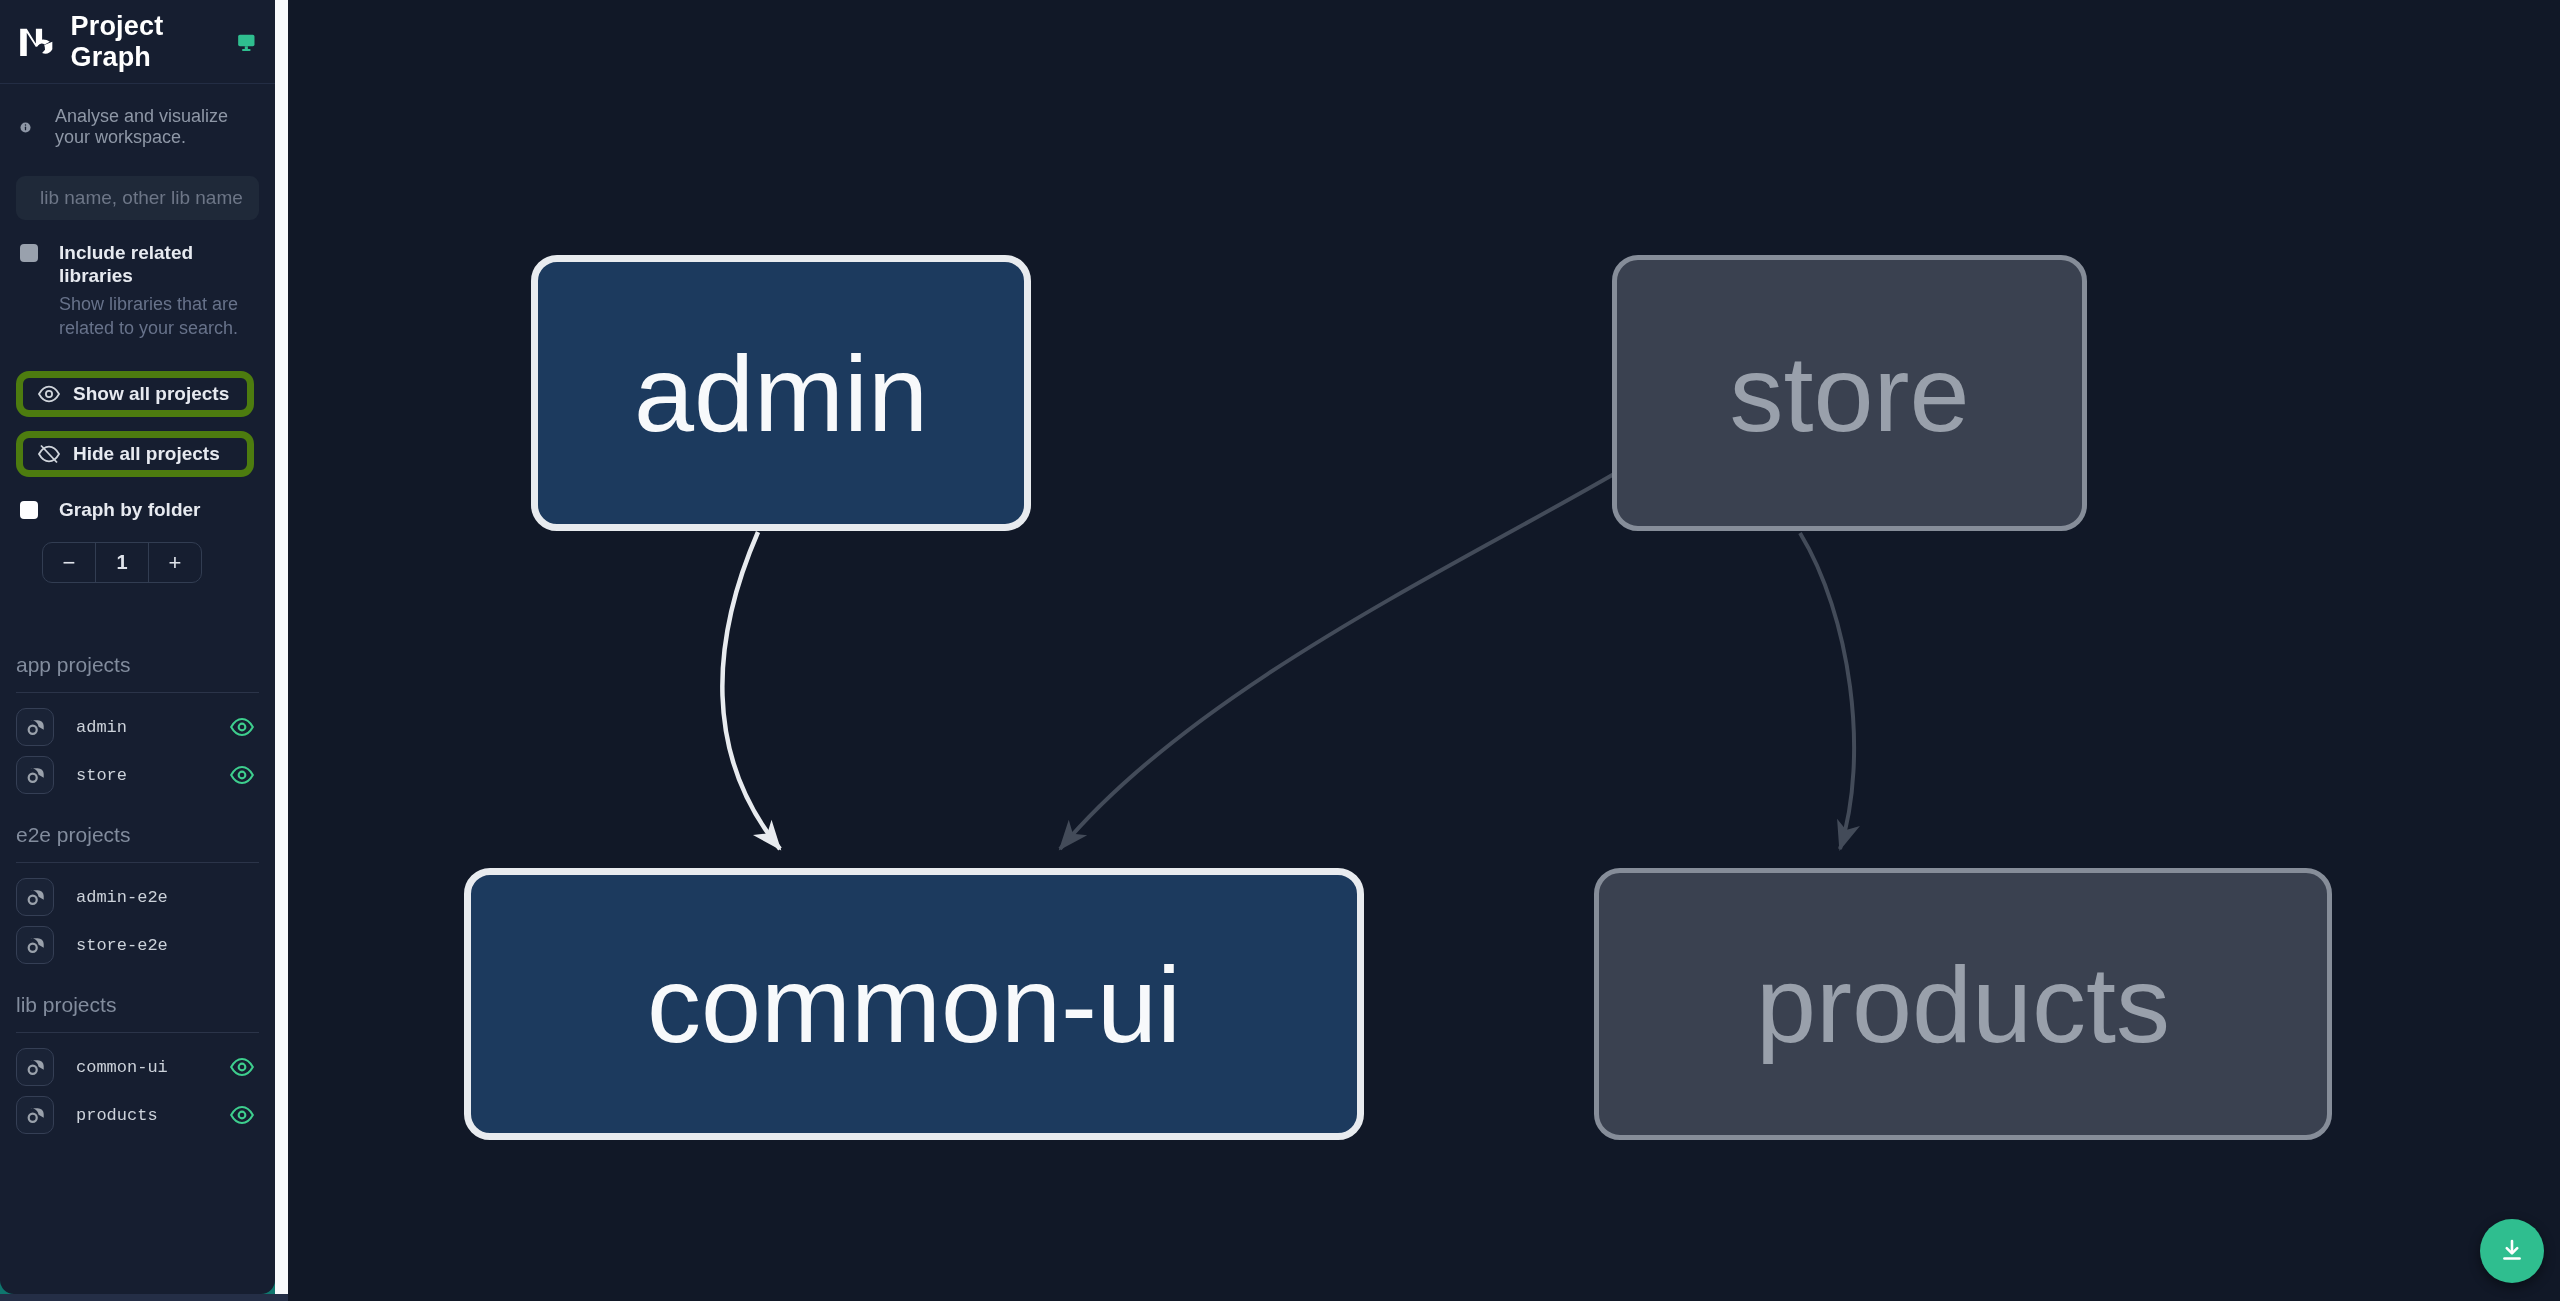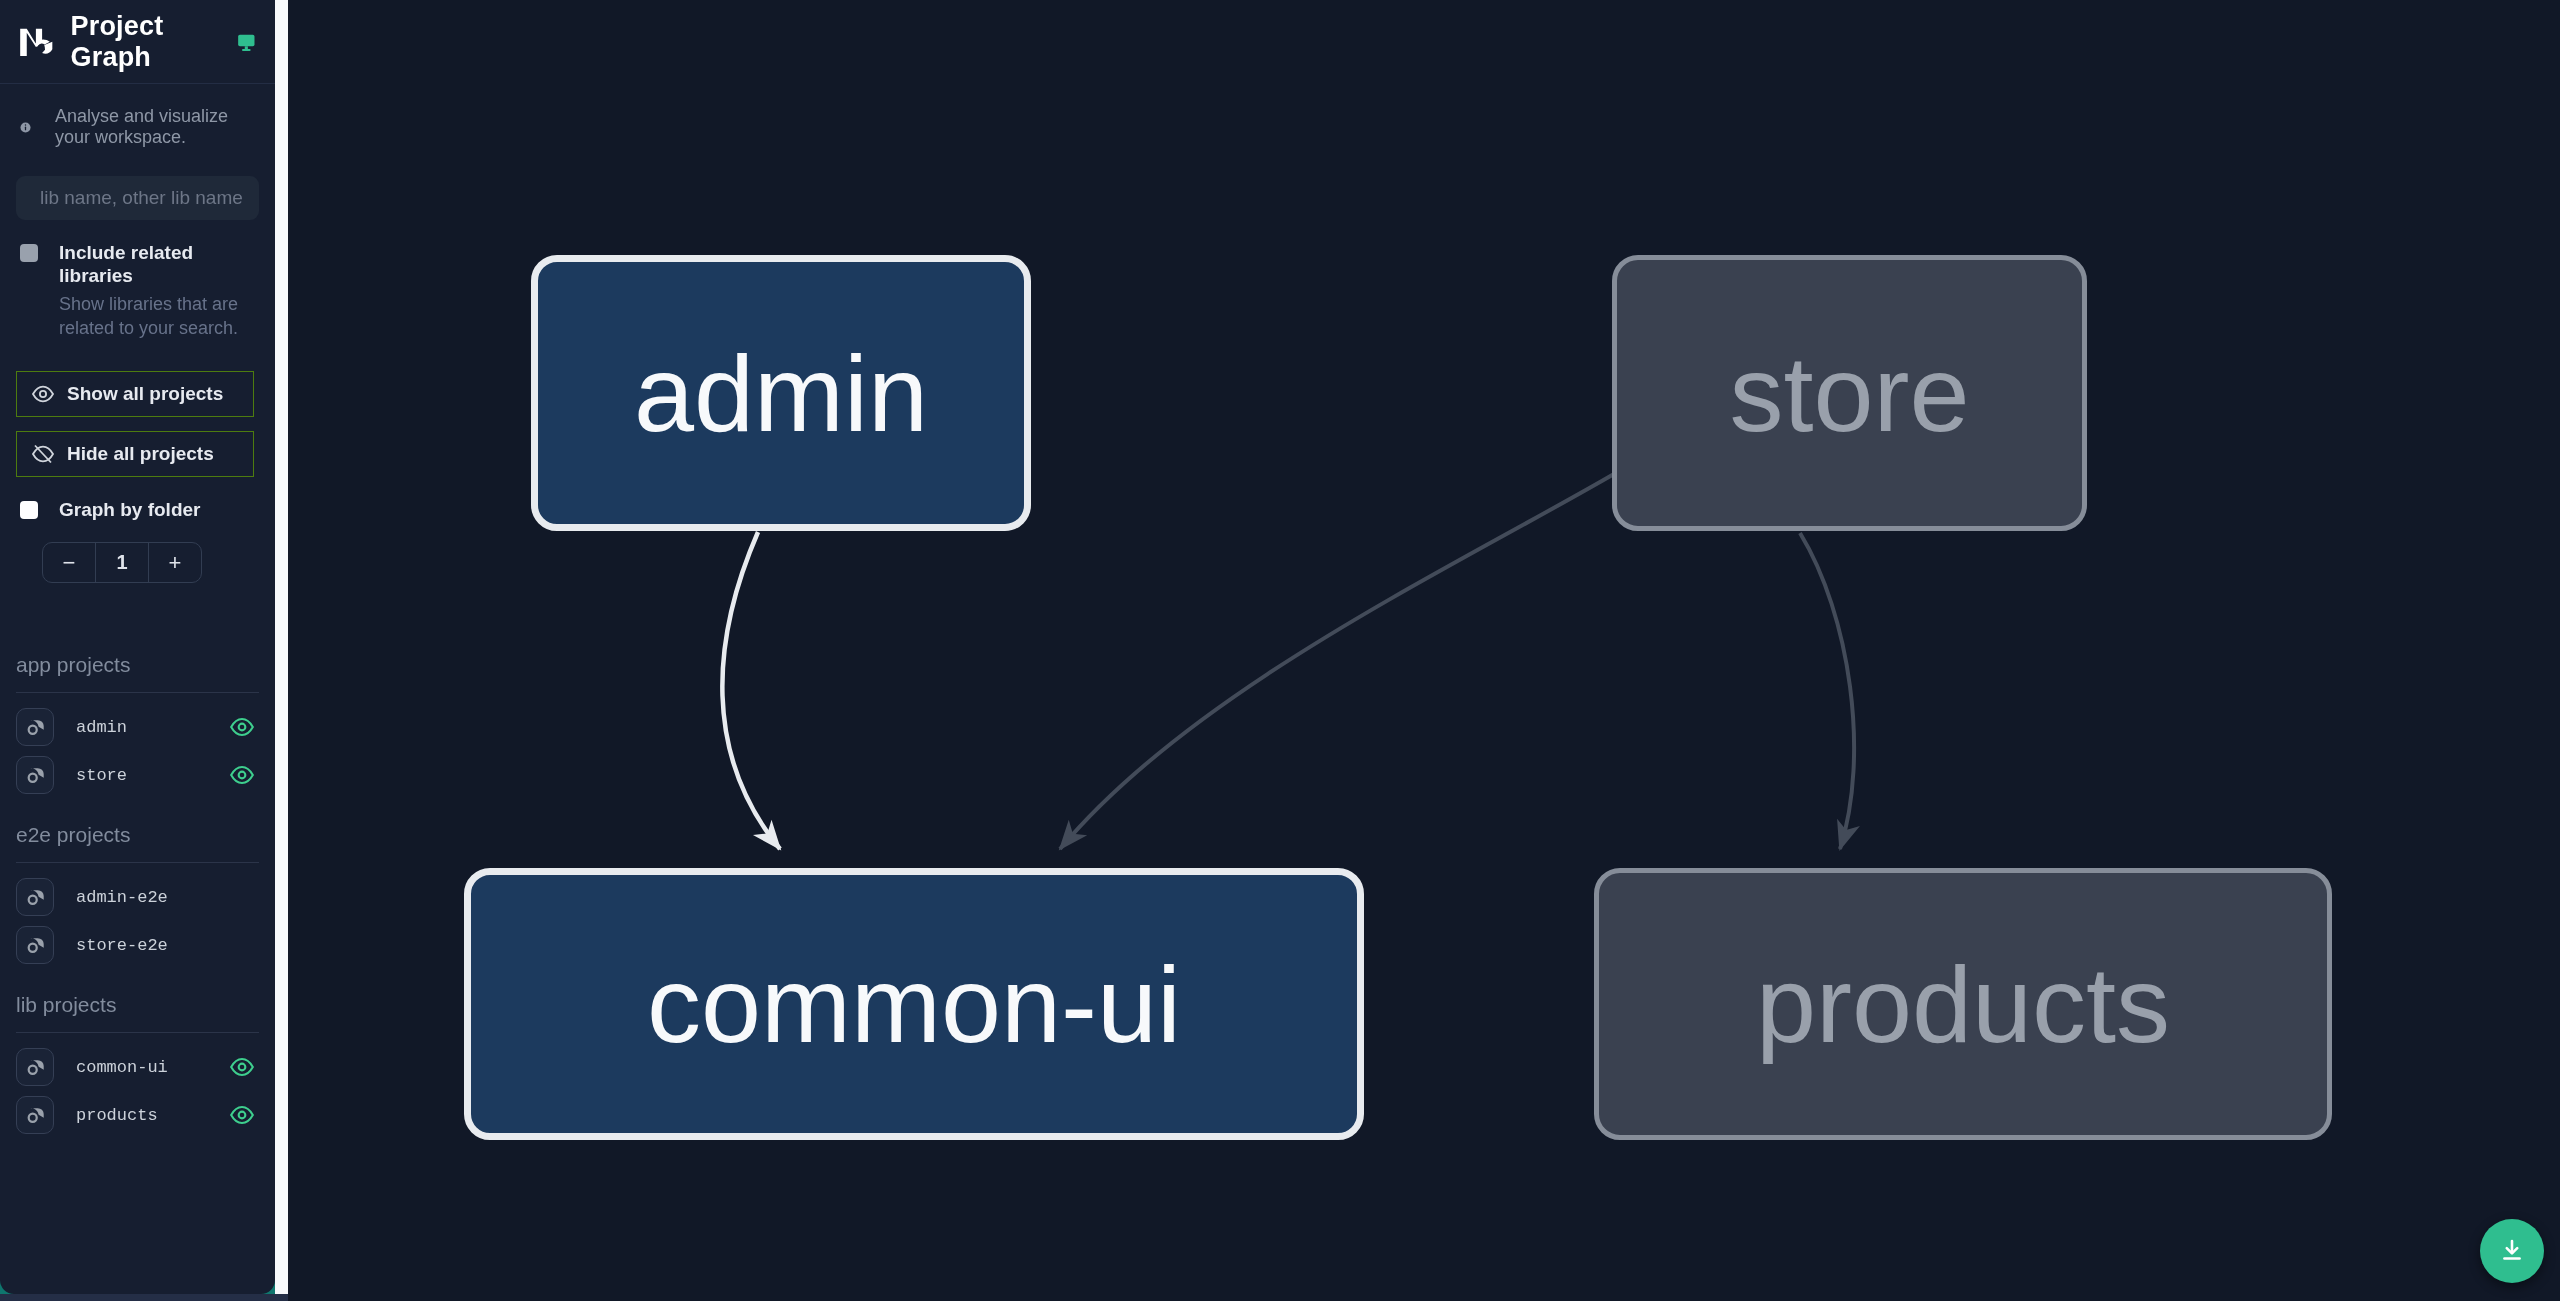--- a/index.html
+++ b/index.html
@@ -30,21 +30,21 @@
 
   .opt { display:grid; grid-template-columns:18px 1fr; column-gap:21px; padding:0 16px 0 20px; margin-top:22px; }
   .opt .box { width:18px; height:18px; border-radius:4px; margin-top:2px; cursor:pointer; position:relative; }
   .box.muted  { background:#99a1ad; }
   .box.plain  { background:#ffffff; }
   .box.accent { background:#2fbe8f; }
   .box.accent::after { content:"✓"; position:absolute; left:2px; top:-2px; font-size:16px; font-weight:700; color:#17202f; }
   .opt .lbl { font-size:19px; font-weight:700; color:#e7eaf0; line-height:1.2; }
   .opt .desc { grid-column:2; font-size:18px; color:#67728a; line-height:1.38; margin-top:4px; width:212px; }
 
-  .sb-btn { margin:14px 21px 0 16px; height:46px; border:1px solid #4d7c0f; border-radius:0;
+  .sb-btn { margin:14px 21px 0 16px; height:46px; border:7px solid #4d7c0f; border-radius:13px;
             background:transparent; display:flex; align-items:center; gap:12px; padding:0 14px;
             color:#e7eaf0; font-size:19px; font-weight:700; cursor:pointer; font-family:inherit; }
   .sb-btn:first-of-type { margin-top:30px; }
   .sb-btn svg { flex:0 0 auto; }
 
   .stepper { margin:20px 0 0 42px; width:160px; height:41px; border:1px solid #323d52; border-radius:10px;
              display:flex; align-items:stretch; overflow:hidden; color:#dfe3ea; }
   .stepper > * { flex:1; display:flex; align-items:center; justify-content:center; font-size:20px; }
   .stepper .st-btn { cursor:pointer; background:transparent; border:none; color:#dfe3ea; font-size:22px; font-family:inherit; }
   .stepper .st-val { border-left:1px solid #323d52; border-right:1px solid #323d52; font-weight:700; }

